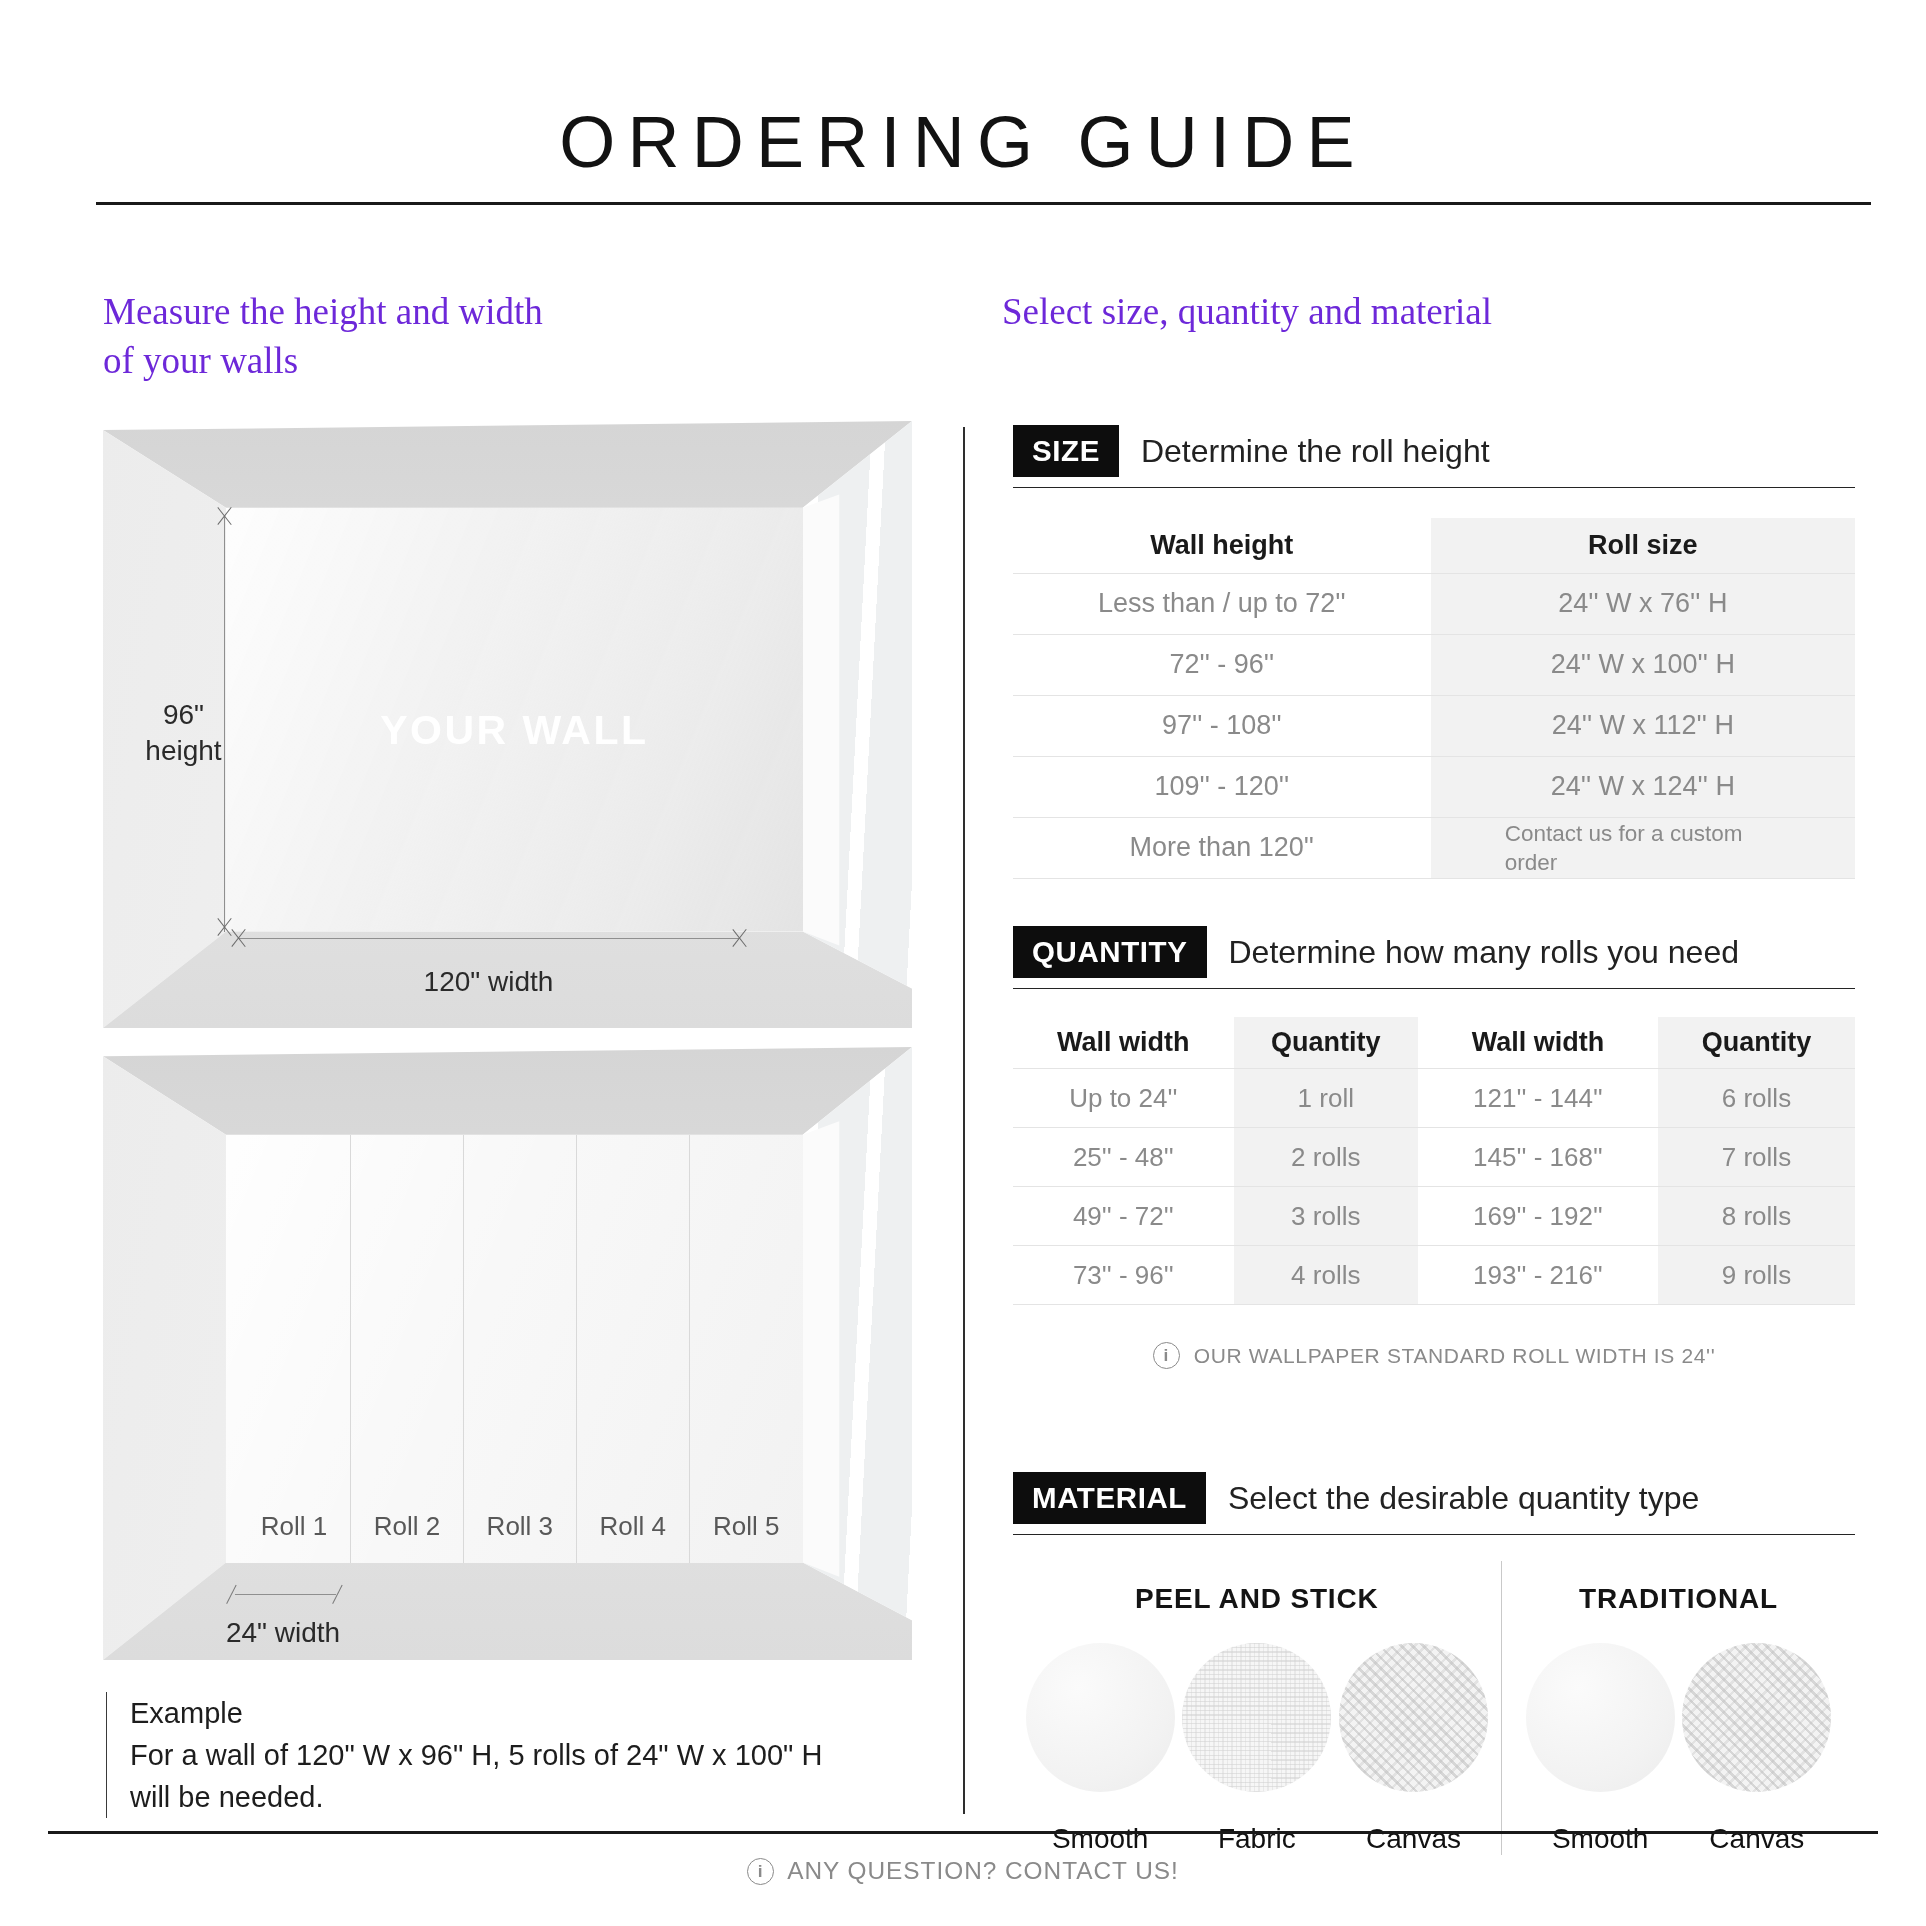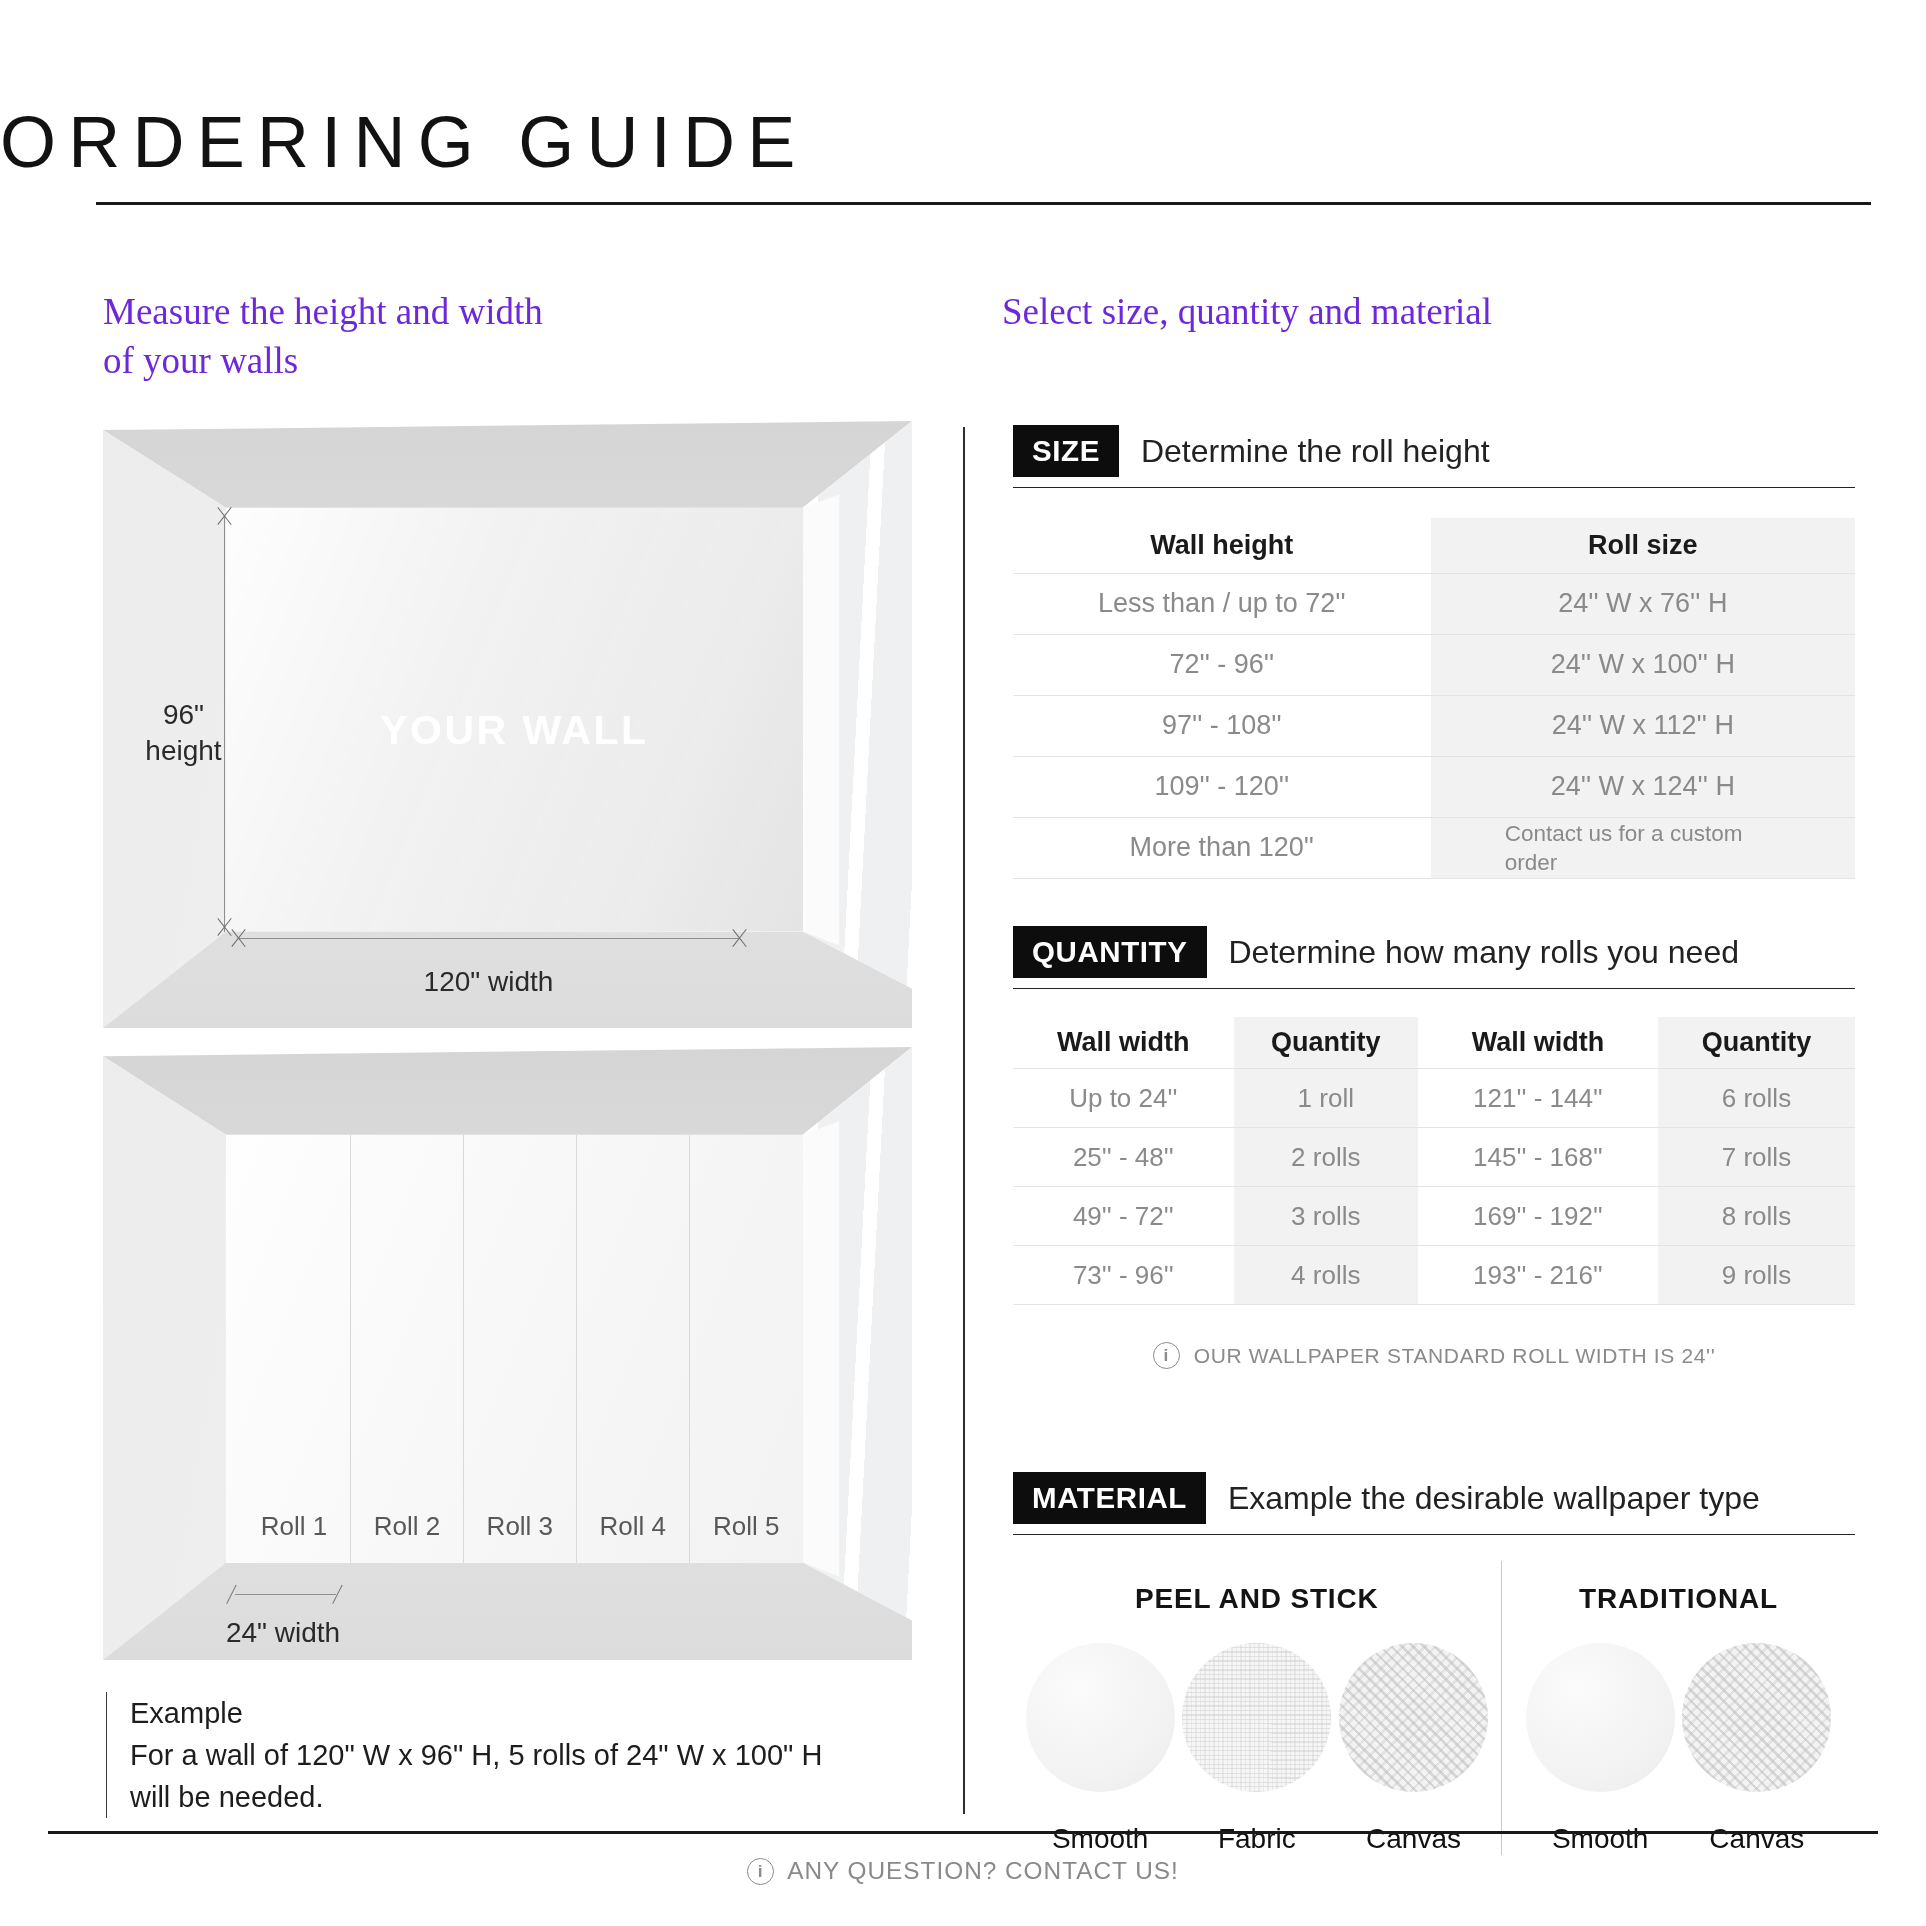--- a/index.html
+++ b/index.html
@@ -1,21 +1,21 @@
 <!DOCTYPE html>
 <html style="font-size:10.3px"><head>
 <meta charset="utf-8">
 <style>
   * { margin:0; padding:0; box-sizing:border-box; }
   html,body { background:#ffffff; }
   body { font-family:"Liberation Sans", sans-serif; color:#1c1c1c; }
   .page { position:relative; width:1926px; height:1926px; background:#fff; overflow:hidden; }
 
   
-  .title { position:absolute; top:101px; left:0; right:0; 
+  .title { position:absolute; top:101px; left:0; right:0; text-align:center;
            font-size:72px; font-weight:400; letter-spacing:.17em; color:#121212; }
   .top-rule { position:absolute; top:202px; left:96px; right:55px; height:3.2px; background:#191919; }
   .col-divider { position:absolute; left:963px; top:427px; height:1387px; width:1.9px; background:#2e2e2e; }
 
   
   .col-heading { position:absolute; top:288px; text-align:left; font-size:37px;
                  line-height:1.32; color:#6d28d9; font-weight:400;font-family:Liberation Serif, serif; }
   .col-heading.left { left:103px; width:847px; }
   .col-heading.right { left:1002px; width:864px; }
 
@@ -270,21 +270,21 @@
     </div>
     <div class="note">
       <span class="info-circle">i</span>
       <span>OUR WALLPAPER STANDARD ROLL WIDTH IS 24''</span>
     </div>
   </div>
 
   <div class="section sec-mat">
     <div class="sec-head">
       <span class="badge">MATERIAL</span>
-      <span class="sec-title">Example the desirable wallpaper type</span>
+      <span class="sec-title">Select the desirable quantity type</span>
     </div>
     <div class="mat-groups">
       <div class="mat-group peel">
         <div class="mat-label">PEEL AND STICK</div>
         <div class="swatch-row">
           <div class="swatch-item">
             <div class="swatch smooth"></div>
             <div class="swatch-name">Smooth</div>
           </div>
           <div class="swatch-item">

